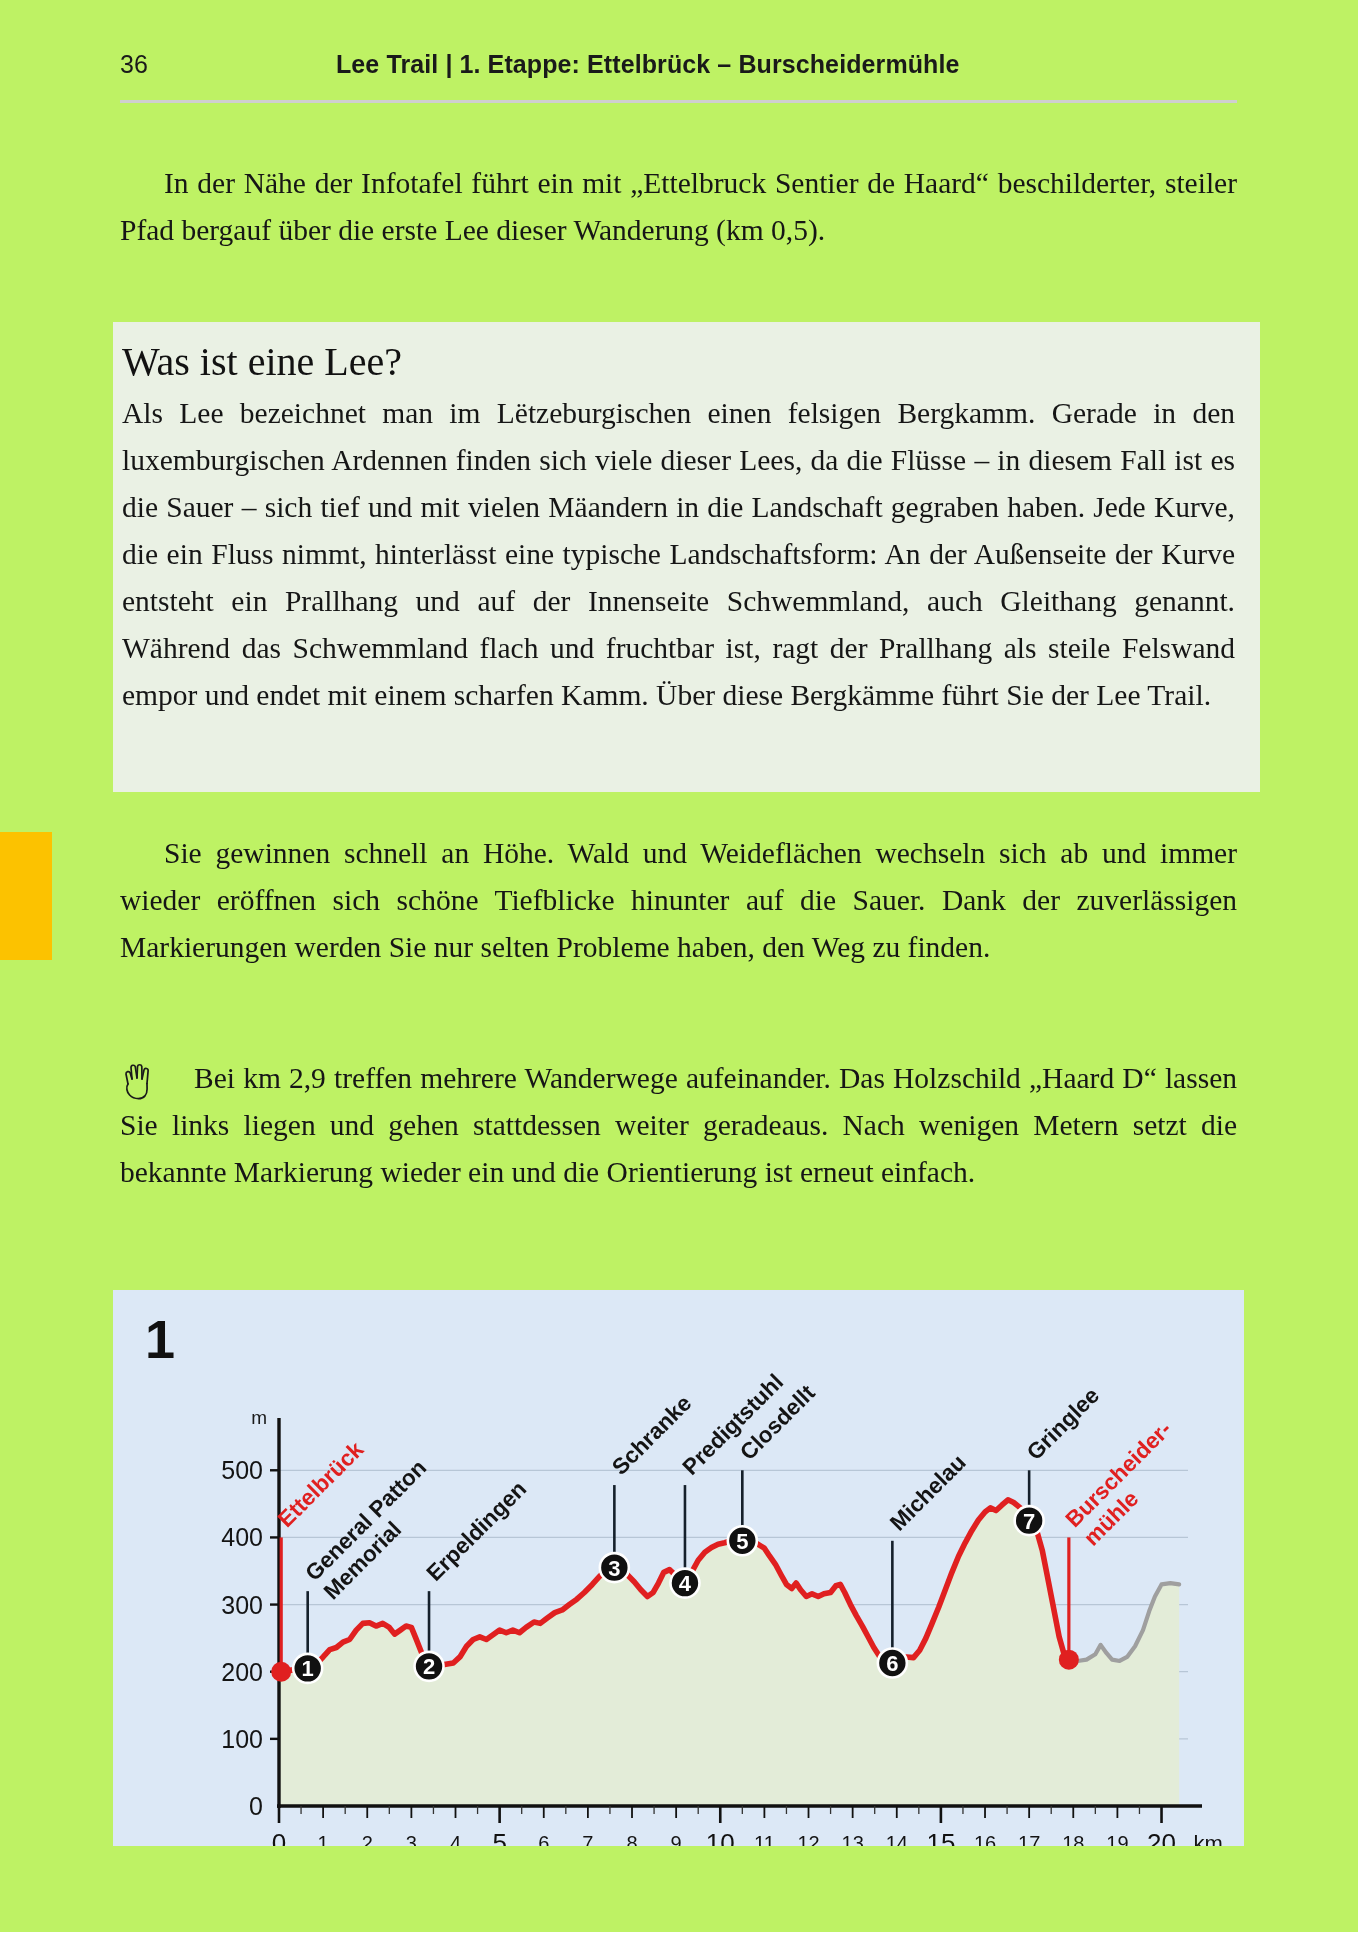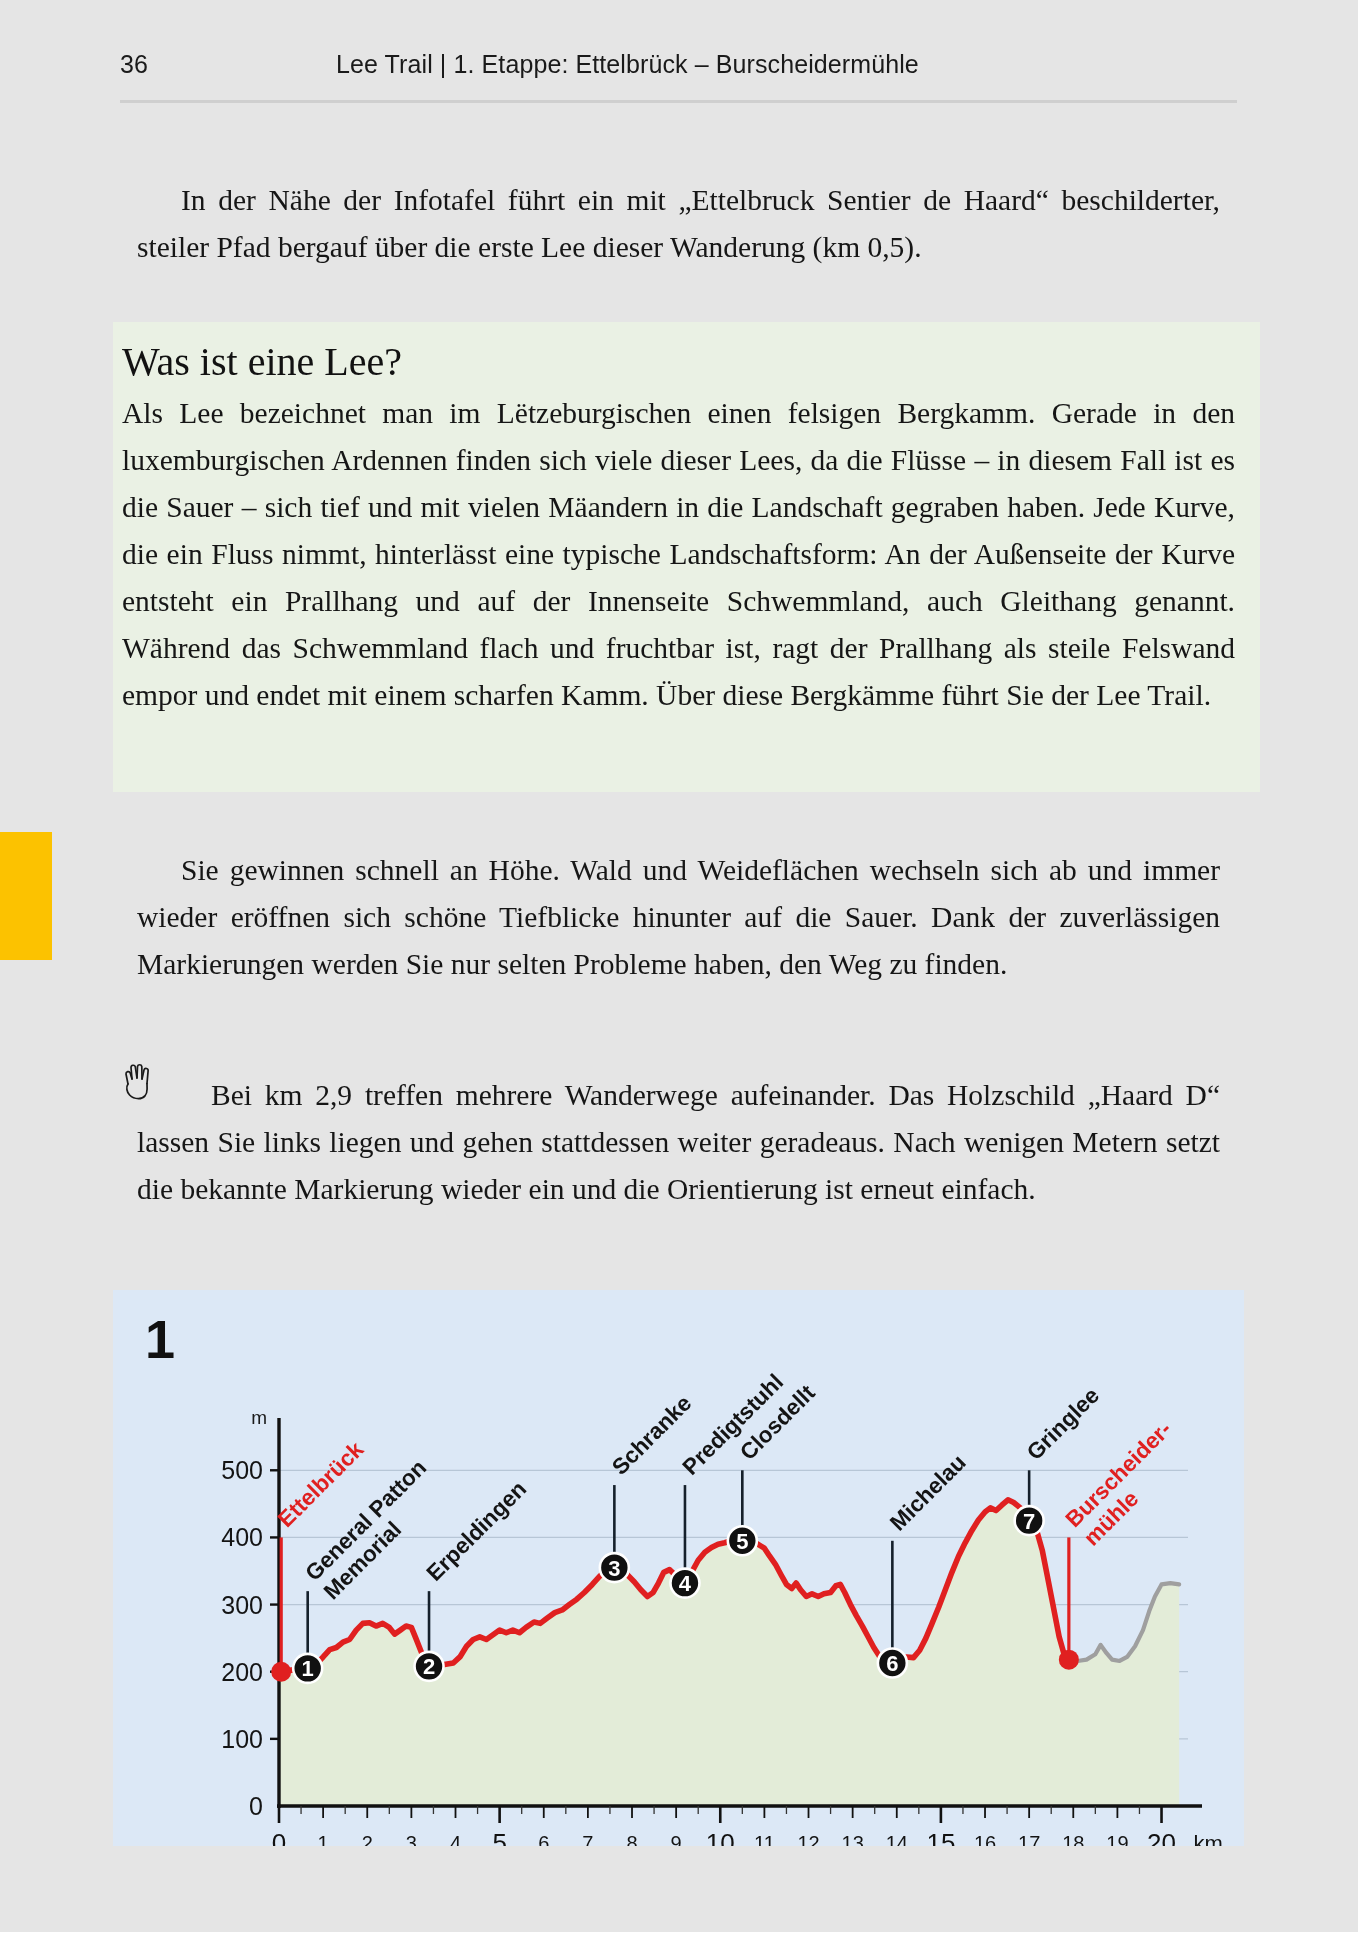--- a/index.html
+++ b/index.html
@@ -13,21 +13,21 @@
     position: relative;
     font-family: "Liberation Serif", serif;
     overflow: hidden;
   }
 
   .page {
     position: absolute;
     left: 0; top: 0;
     width: 1358px;
     height: 1932px;
-    background: #e5e5e5;
+    background: #bef264;
   }
 
   
   .header {
     position: absolute;
     left: 120px;
     top: 50px;
     width: 1120px;
     height: 44px;
   }
@@ -42,20 +42,21 @@
   }
   .header-title {
     position: absolute;
     left: 216px;
     top: 0;
     font-family: "Liberation Sans", sans-serif;
     font-size: 25px;
     color: #1a1a1a;
     white-space: nowrap;
     letter-spacing: 0.1px;
+    font-weight: bold;
   }
   .header-rule {
     position: absolute;
     left: 120px;
     top: 100px;
     width: 1117px;
     height: 3px;
     background: #cfcfcf;
   }
 
@@ -74,21 +75,21 @@
     position: absolute;
     font-family: "Liberation Serif", serif;
     font-size: 29.5px;
     line-height: 47px;
     color: #161616;
     text-align: justify;
     text-justify: inter-word;
     -webkit-hyphens: manual;
     hyphens: manual;
   }
-  .para p { margin: 17px; }
+  .para p { margin: 0; }
   .para .indent { text-indent: 44px; }
 
   #para-intro {
     left: 120px;
     top: 160px;
     width: 1117px;
   }
 
   
   .infobox {

